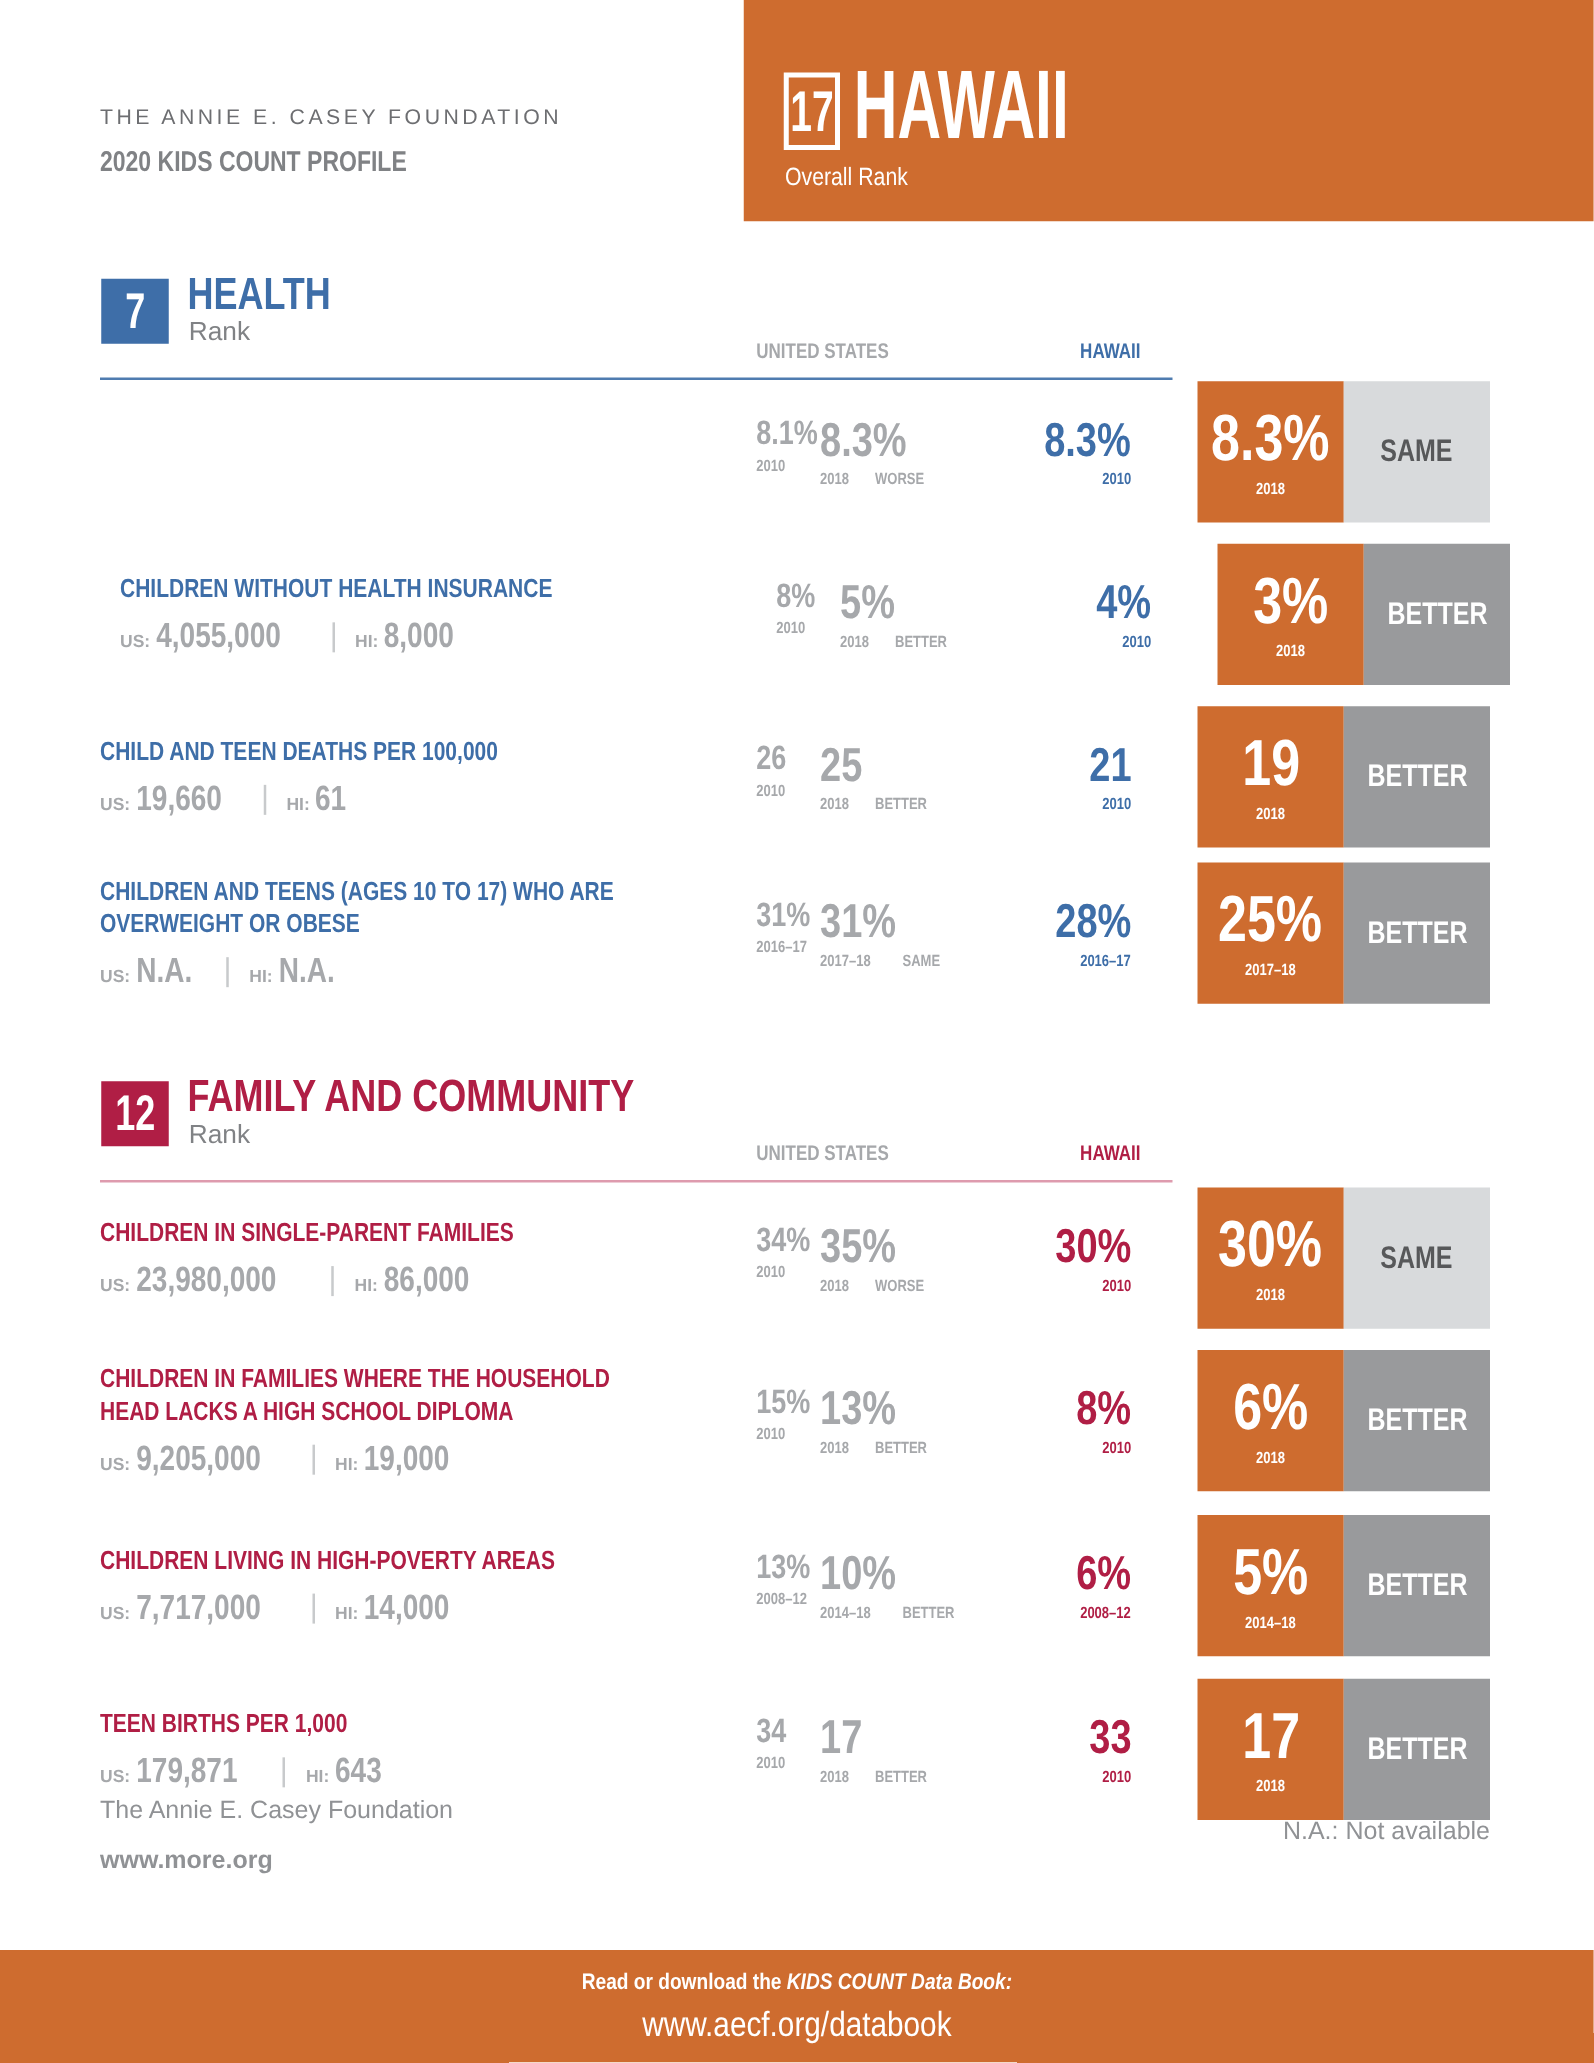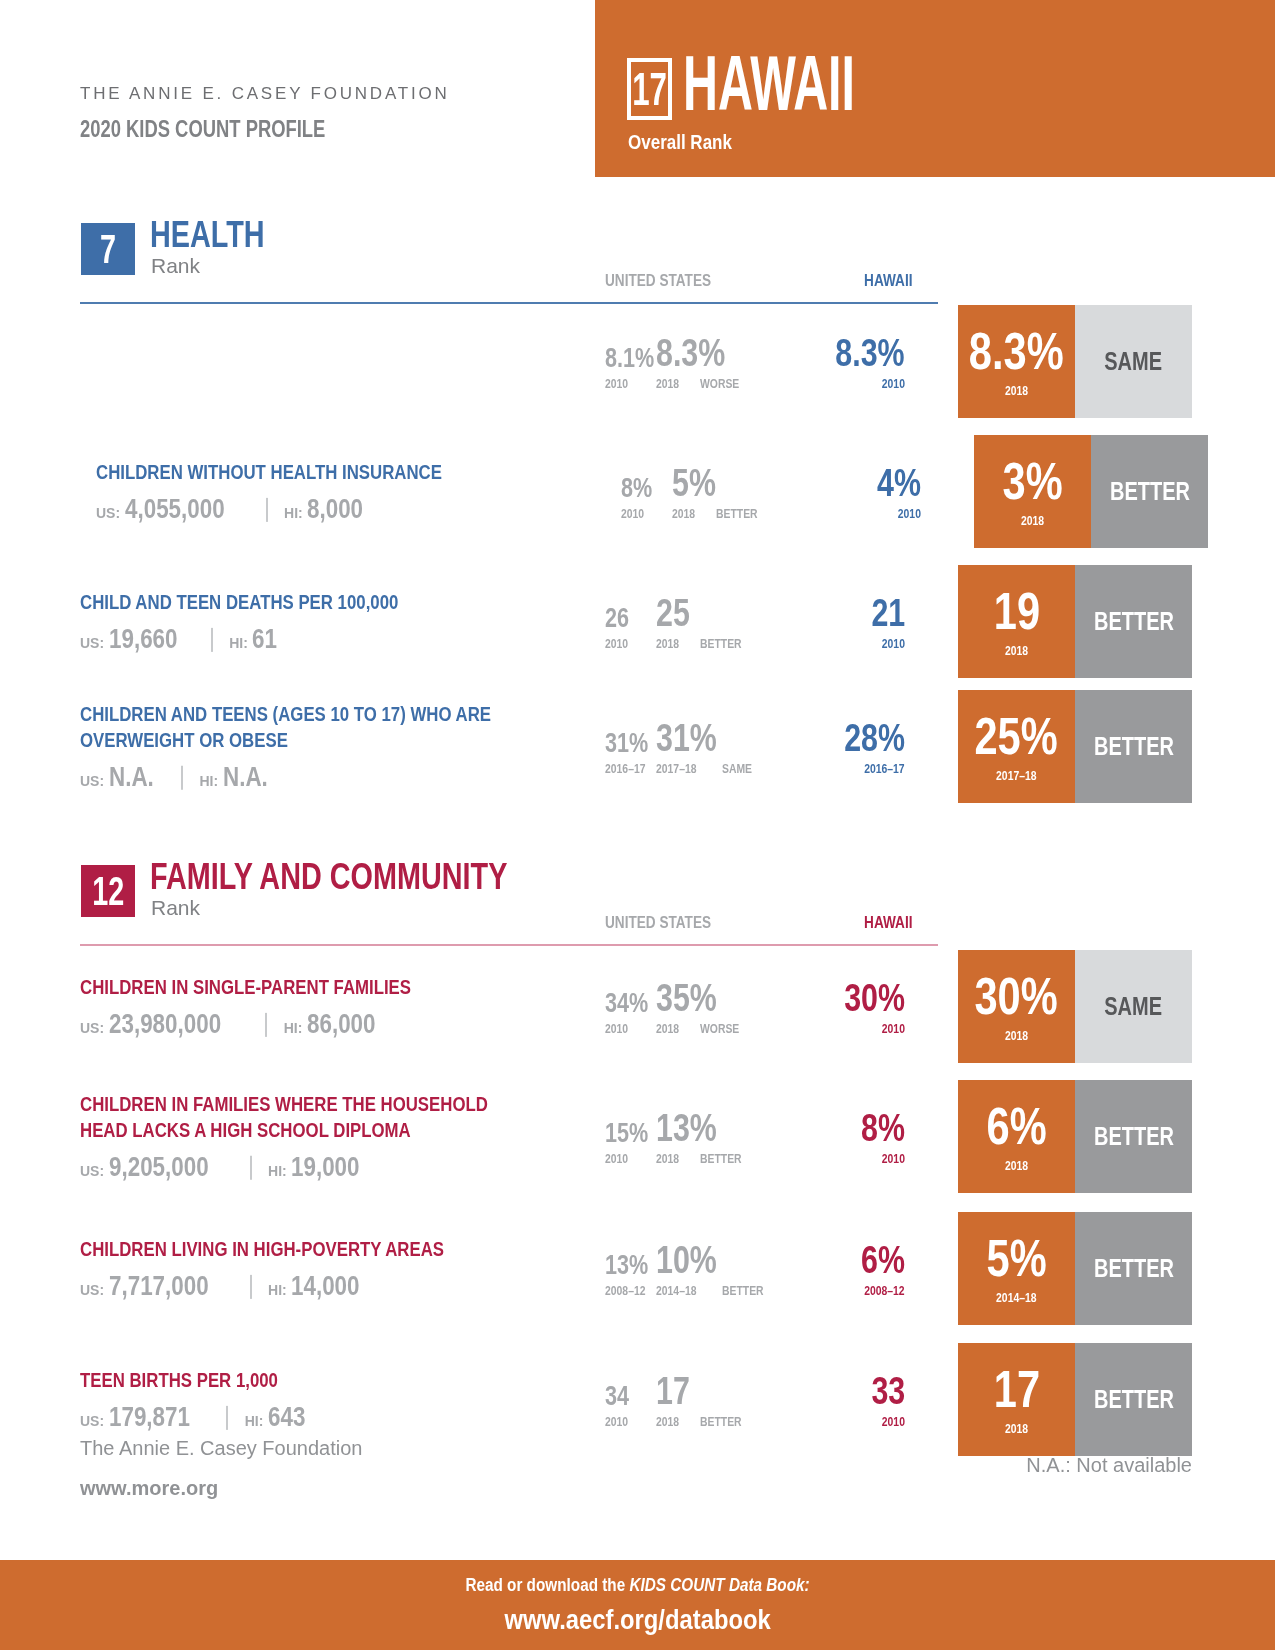--- a/index.html
+++ b/index.html
@@ -25,21 +25,21 @@
   
   .masthead{position:absolute;left:80px;top:84px}
   .org-line{font-size:17px;letter-spacing:2.8px;color:#6D6E71}
   .profile-line{margin-top:12px;font-size:23px;font-weight:bold;color:var(--dgray)}
 
   .banner{position:absolute;left:595px;top:0;width:680px;height:177px;background:var(--orange)}
   .rank-sq{position:absolute;left:32px;top:58px;width:45px;height:62px;border:4px solid #fff;display:flex;align-items:center;justify-content:center;color:#fff;font-weight:bold;font-size:46px}
   .rank-sq .cnc{transform:scaleX(.68)}
   .banner-state{position:absolute;left:88px;top:44px;font-size:78px;line-height:1;font-weight:bold;color:#fff}
   .banner-state .cnl{transform:scaleX(.62)}
-  .banner-label{position:absolute;left:33px;top:131px;font-size:20px;font-weight:bold;color:#fff}
+  .banner-label{position:absolute;left:33px;top:131px;font-size:20px;font-weight:normal;color:#fff}
   .banner-label .cnl{transform:scaleX(.85)}
 
   
   .sec-head{position:absolute;left:0;width:100%;height:90px}
   .sh-health{top:223px}
   .sh-family{top:865px}
   .badge{position:absolute;left:81px;top:0;width:54px;height:52px;display:flex;align-items:center;justify-content:center;color:#fff;font-weight:bold;font-size:40px}
   .sh-health .badge{background:var(--blue)}
   .sh-family .badge{background:var(--crimson)}
   .badge .cnc{transform:scaleX(.72)}
@@ -61,21 +61,21 @@
   .c-left{position:absolute;left:80px;width:600px;top:50%;transform:translateY(-50%)}
   .row-title{font-size:21px;font-weight:bold;line-height:1.25}
   .row-title .tw{width:560px}
   .s-health .row-title{color:var(--blue)}
   .s-family .row-title{color:var(--crimson)}
   .row-counts{margin-top:8px;color:var(--gray);white-space:nowrap}
   .row-counts .pfx{font-size:14px;font-weight:bold}
   .row-counts .num{font-size:28px;font-weight:bold}
   .row-counts .sep{display:inline-block;border-left:2px solid #C8CACC;height:24px;margin:0 12px;vertical-align:-4px}
 
-  .c-us{position:absolute;left:605px;top:50%;transform:translateY(-50%);display:flex;align-items:flex-end;color:var(--gray)}
+  .c-us{position:absolute;left:605px;top:50%;transform:translateY(-50%);display:flex;align-items:flex-start;color:var(--gray)}
   .c-us .us-old{width:51px}
   .c-us .val{font-size:38px;font-weight:bold;line-height:1}
   .c-us .us-old .val{font-size:27px}
   .c-us .yr{font-size:13px;font-weight:bold;margin-top:4px}
   .c-us .trend{margin-left:15px}
 
   .c-state{position:absolute;right:370px;top:50%;transform:translateY(-50%);text-align:right}
   .c-state .val{font-size:38px;font-weight:bold;line-height:1}
   .c-state .yr{font-size:13px;font-weight:bold;margin-top:4px}
   .s-health .c-state{color:var(--blue)}
@@ -91,21 +91,21 @@
 
   
   .foot-left{position:absolute;left:80px;top:1437px;font-size:20px;color:#909295}
   .foot-left .l2{margin-top:17px;font-weight:bold}
   .foot-right{position:absolute;right:83px;top:1437px;font-size:20px;color:#909295;text-align:right}
   .foot-right .bold{font-weight:bold}
   .foot-right .l2{margin-top:17px}
   .bottom-bar{position:absolute;left:0;top:1560px;width:1275px;height:90px;background:var(--orange);color:#fff;display:flex;flex-direction:column;align-items:center;justify-content:center;text-align:center}
   .bottom-bar .l1{font-size:18px;font-weight:bold}
   .bottom-bar .l1 .it{font-style:italic}
-  .bottom-bar .l2{font-size:28px;font-weight:bold;margin-top:8px}
+  .bottom-bar .l2{font-size:28px;font-weight:normal;margin-top:8px}
   .bottom-bar .cnc{transform:scaleX(.85)}
 </style>
 </head>
 <body>
 
 <div class="masthead">
   <div class="org-line">THE ANNIE E. CASEY FOUNDATION</div>
   <div class="profile-line"><span class="cnl">2020 KIDS COUNT PROFILE</span></div>
 </div>
 

